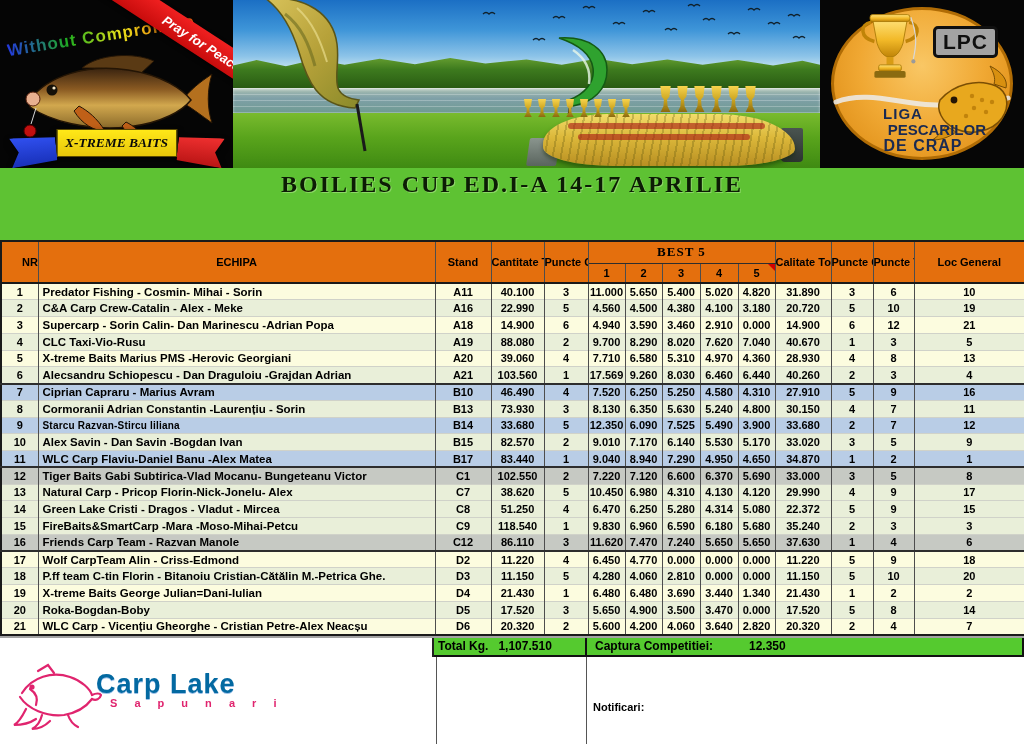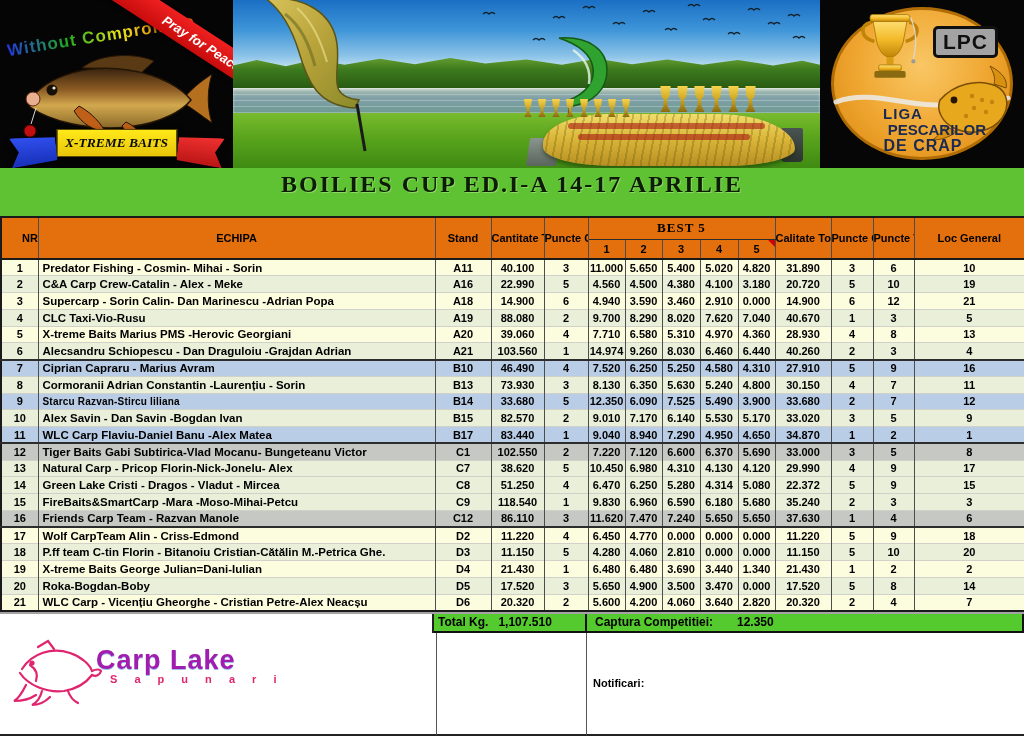--- a/index.html
+++ b/index.html
@@ -67,21 +67,21 @@
   .lpc-trophy { position:absolute; left:34px; top:12px; }
   .lpc-fish { position:absolute; right:8px; top:62px; }
   .lpc-name { position:absolute; left:0; right:38px; bottom:14px; text-align:center;
               color:#1a2a52; font-weight:bold; line-height:16px; }
   .lpc-name .n1 { font-size:15px; letter-spacing:1px; }
   .lpc-name .n2 { font-size:15px;text-align:right; }
   .lpc-name .n3 { font-size:16px; letter-spacing:1px;padding-left:40px; }
   .swoosh { position:absolute; left:12px; top:84px; }
 
   
-  .title-bar { height:48px; width:1024px; background:#5ec233; text-align:center; padding-top:3px; }
+  .title-bar { height:72px; width:1024px; background:#5ec233; text-align:center; padding-top:3px; }
   .title-bar .t-line1, .title-bar .t-line2 {
       font-family:"Liberation Serif", serif; font-weight:bold; font-size:24px; letter-spacing:2px;
       color:#0c1c05; line-height:26px; text-shadow:1px 1px 0 rgba(230,255,200,.35); }
 
   
   table.results { border-collapse:collapse; table-layout:fixed; width:1024px; }
   table.results th, table.results td { border-left:1px solid #4d4d4d; border-right:1px solid #4d4d4d; overflow:hidden; white-space:nowrap; }
   thead th { background:#e46f0d; color:#000; font-size:11px; font-weight:bold; border-bottom:1px solid #7a3c03; vertical-align:middle; }
   thead tr.h1 th { height:22px; }
   thead tr.h2 th { height:20px; }
@@ -101,31 +101,31 @@
   tr.band-gr td { background:#c6c9c3; }
   tr.sector-start td { border-top:2px solid #2d2d2d; }
   table.results { border:2px solid #1a1a1a; }
 
   
   .total-bar { display:flex; width:1024px; height:21px; border-top:2px solid #a3a3a3; }
   .total-spacer { width:434px; flex:none; border-right:2px solid #222; background:#fff; }
   .total-seg { background:#55ca2f; display:flex; align-items:center; font-size:12px; font-weight:bold; color:#000;
                border-bottom:2px solid #111; }
   .total-seg.seg1 { width:153px; flex:none; border-right:2px solid #111; padding-left:4px; gap:10px; }
-  .total-seg.seg2 { flex:1; padding-left:8px; gap:24px; border-right:2px solid #111; }
+  .total-seg.seg2 { flex:1; padding-left:8px; gap:36px; border-right:2px solid #111; }
 
   
   .bottom { display:flex; width:1024px; height:103px; }
   .b-left { width:437px; flex:none; border-right:1.5px solid #555; border-bottom:2px solid #222; position:relative; background:#fff; }
   .b-mid  { width:150px; flex:none; border-right:1.5px solid #555; border-bottom:2px solid #222; background:#fff; }
   .b-right{ flex:1; border-bottom:2px solid #222; background:#fff; padding:40px 0 0 6px; }
   .b-right .notes { font-size:11px; font-weight:bold; color:#000; }
   .carplake { position:absolute; left:12px; top:6px; display:flex; align-items:flex-start; }
   .cl-text { margin-left:-6px; margin-top:8px; }
-  .cl-name { font-size:27px; font-weight:bold; color:#a21caf; letter-spacing:1px; line-height:26px;
+  .cl-name { font-size:27px; font-weight:bold; color:#0369a1; letter-spacing:1px; line-height:26px;
              text-shadow:0 1px 0 #9cc0e8; }
   .cl-sub { font-size:11px; font-weight:bold; color:#e0246e; letter-spacing:7px; margin-left:14px; }
 </style>
 </head>
 <body>
 
 <div class="page">
 
   <div class="banner">
 
@@ -402,21 +402,21 @@
           <td class="col-p_cal">4</td>
           <td class="col-p_tot">8</td>
           <td class="col-loc">13</td>
         </tr>
         <tr class="band-g">
           <td class="col-nr">6</td>
           <td class="col-echipa">Alecsandru Schiopescu - Dan Draguloiu -Grajdan Adrian</td>
           <td class="col-stand">A21</td>
           <td class="col-cantitate">103.560</td>
           <td class="col-p_cant">1</td>
-          <td class="col-b1">14.974</td>
+          <td class="col-b1">17.569</td>
           <td class="col-b2">9.260</td>
           <td class="col-b3">8.030</td>
           <td class="col-b4">6.460</td>
           <td class="col-b5">6.440</td>
           <td class="col-calitate">40.260</td>
           <td class="col-p_cal">2</td>
           <td class="col-p_tot">3</td>
           <td class="col-loc">4</td>
         </tr>
         <tr class="band-b sector-start">

